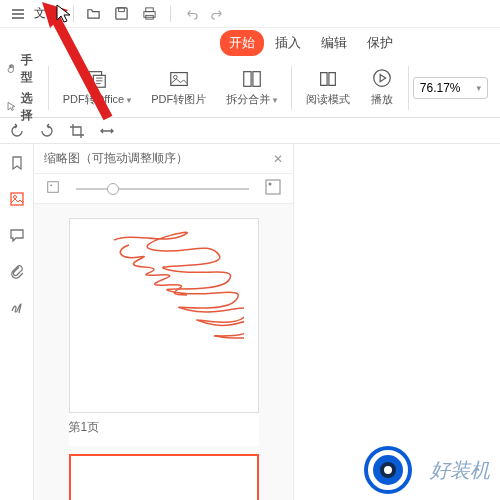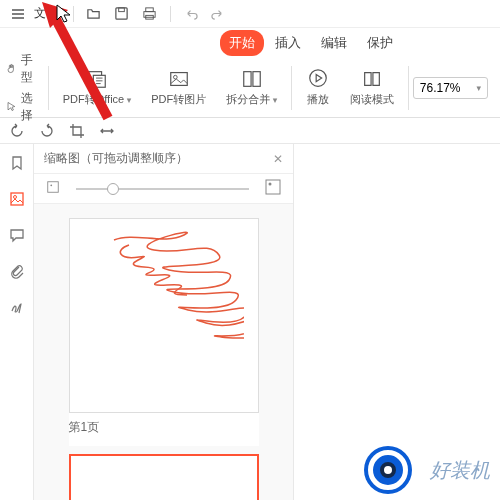--- a/index.html
+++ b/index.html
@@ -9,21 +9,21 @@
 .tb-icon { width: 24px; height: 24px; display: flex; align-items: center; justify-content: center; color: #555; margin: 0 2px; cursor: pointer; }
 .tb-file { font-size: 12px; color: #333; margin: 0 2px; display: flex; align-items: center; cursor: pointer; }
 .tb-sep { width: 1px; height: 16px; background: #ddd; margin: 0 6px; }
 
 .menubar { height: 30px; display: flex; align-items: center; padding: 0 8px; gap: 2px; }
 .menu-item { font-size: 13px; padding: 4px 9px; color: #444; cursor: pointer; border-radius: 12px; }
 .menu-item.active { background: #ff5233; color: #fff; }
 
 .toolbar { height: 60px; display: flex; align-items: center; padding: 0 6px; border-bottom: 1px solid #e0e0e0; }
 .tool-col { display: flex; flex-direction: column; align-items: flex-start; gap: 4px; margin-right: 6px; }
-.tool-row-item { display: flex; align-items: center; font-size: 12px; color: #555; cursor: pointer; }
+.tool-row-item { display: flex; align-items: center; font-size: 12px; color: #555; cursor: pointer; font-weight: bold; }
 .tool-row-item svg, .tool-row-item .ico { margin-right: 4px; }
 .tool-btn { display: flex; flex-direction: column; align-items: center; justify-content: center; padding: 0 10px; cursor: pointer; gap: 2px; }
 .tool-btn-label { font-size: 11px; color: #555; white-space: nowrap; }
 .tool-btn-top { display: flex; align-items: center; gap: 2px; }
 .tsep { width: 1px; height: 44px; background: #e0e0e0; margin: 0 4px; }
 .dd { font-size: 9px; color: #888; }
 .zoom-box { border: 1px solid #ccc; border-radius: 3px; padding: 3px 6px; font-size: 12px; display: flex; align-items: center; gap: 16px; margin-left: auto; margin-right: 6px; cursor: pointer; }
 
 .subbar { height: 26px; display: flex; align-items: center; padding: 0 6px; gap: 8px; border-bottom: 1px solid #e8e8e8; }
 .subbar .sb-icon { width: 22px; height: 22px; display: flex; align-items: center; justify-content: center; color: #666; cursor: pointer; }
@@ -148,33 +148,33 @@
           <rect x="3" y="4" width="8" height="16" fill="none" stroke="#555" stroke-width="1.3"></rect>
           <rect x="13" y="4" width="8" height="16" fill="none" stroke="#555" stroke-width="1.3"></rect>
         </svg>
       </div>
     <div class="tool-btn-label"><span>拆分合并</span><span class="dd"> ▾</span></div>
   </div>
   <div class="tsep"></div>
   <div class="tool-btn">
     <div class="tool-btn-top">
         <svg width="24" height="22" viewBox="0 0 24 24">
+          <path d="M4 5h7v14H4zM13 5h7v14h-7z" fill="none" stroke="#555" stroke-width="1.3"></path>
+        </svg>
+      </div>
+    <div class="tool-btn-label">阅读模式</div>
+  </div>
+  <div class="tool-btn">
+    <div class="tool-btn-top">
+        <svg width="24" height="22" viewBox="0 0 24 24">
           <circle cx="12" cy="11" r="9" fill="none" stroke="#555" stroke-width="1.3"></circle>
           <path d="M10 7l6 4-6 4z" fill="none" stroke="#555" stroke-width="1.3"></path>
         </svg>
       </div>
     <div class="tool-btn-label">播放</div>
-  </div>
-  <div class="tool-btn">
-    <div class="tool-btn-top">
-        <svg width="24" height="22" viewBox="0 0 24 24">
-          <path d="M4 5h7v14H4zM13 5h7v14h-7z" fill="none" stroke="#555" stroke-width="1.3"></path>
-        </svg>
-      </div>
-    <div class="tool-btn-label">阅读模式</div>
   </div>
   <div class="tsep"></div>
   <div class="zoom-box">
       <span>76.17%</span>
       <span class="dd">▾</span>
     </div>
 </div>
 
 <div class="subbar">
   <div class="sb-icon">

